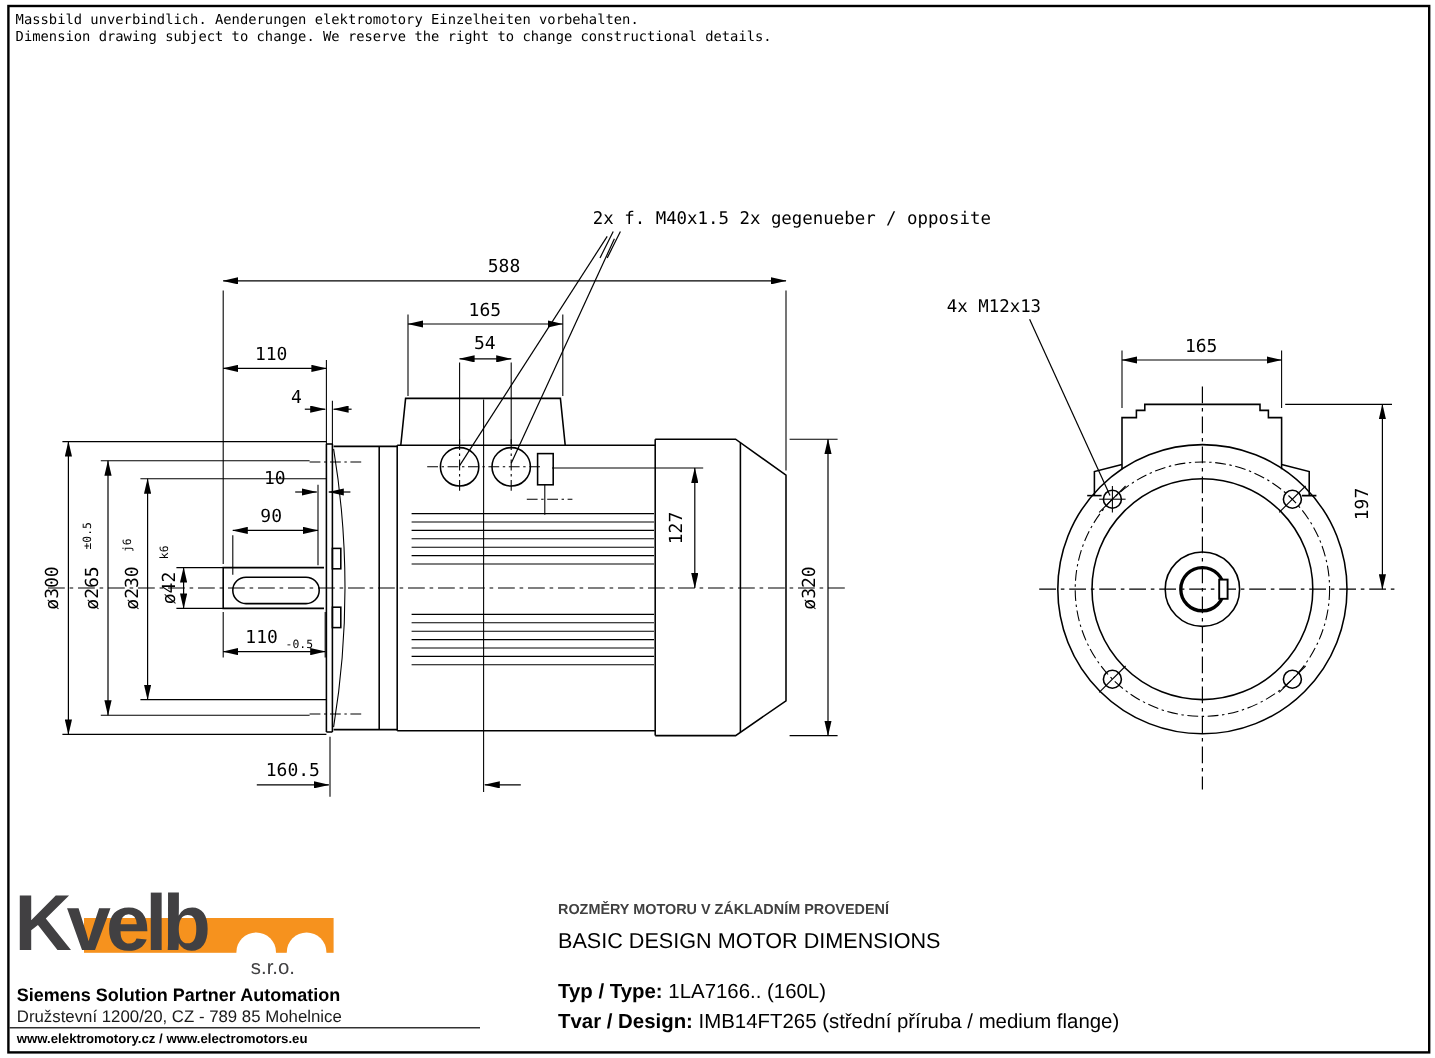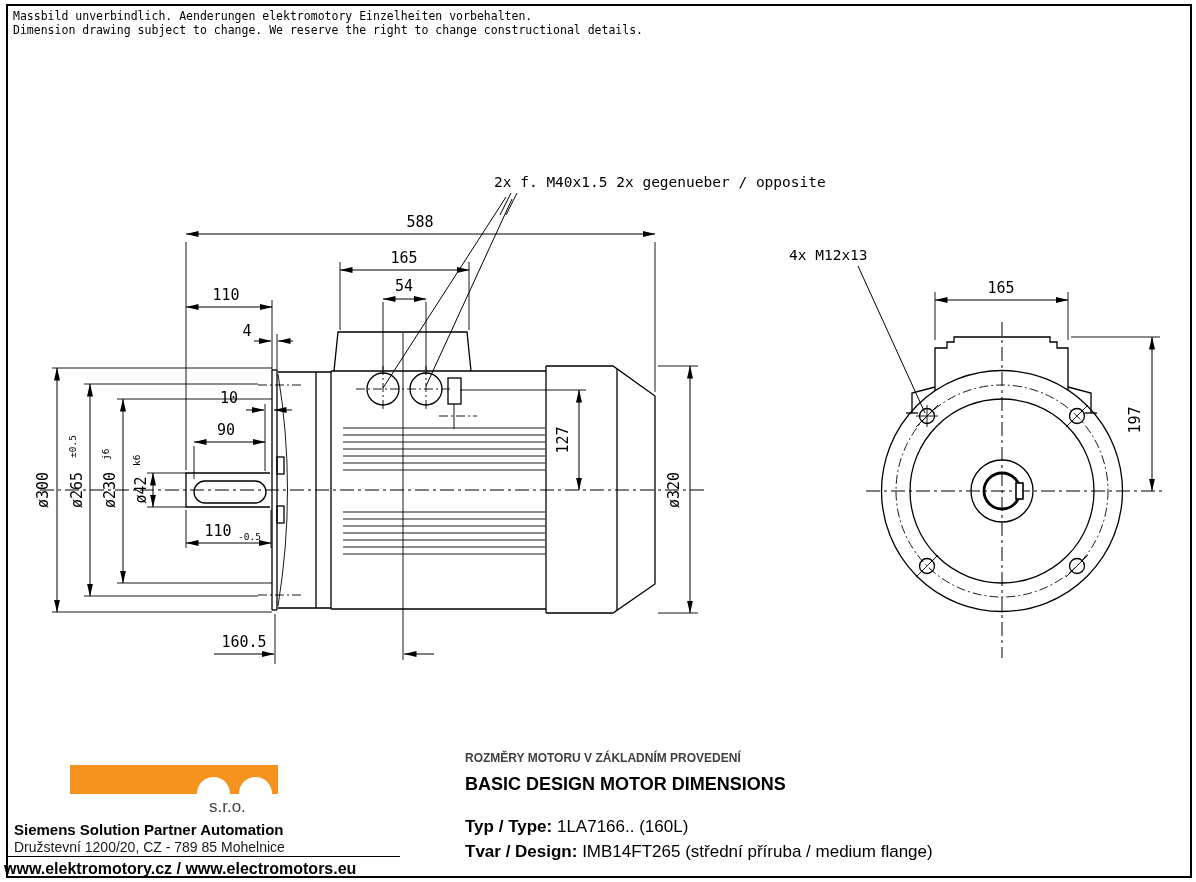--- a/index.html
+++ b/index.html
@@ -21,24 +21,24 @@
   
   .logo{position:absolute;left:12px;top:750px;width:280px;height:72px;}
   .logo-band{position:absolute;left:58px;top:15px;width:208px;height:29px;background:#F6921E;}
   .logo-arch{position:absolute;width:33px;height:33px;border-radius:50%;background:#fff;top:27px;}
   .arch1{left:185px;} .arch2{left:227px;}
   .logo-word{position:absolute;left:0;top:-14px;font-weight:bold;font-size:66px;letter-spacing:-4px;color:#414042;line-height:1;}
   .logo-sro{position:absolute;left:197px;top:47px;font-weight:normal;font-size:17px;color:#414042;}
   .f-partner{position:absolute;left:14px;top:821px;font-weight:bold;font-size:15px;color:#000;}
   .f-address{position:absolute;left:14px;top:839px;font-size:14px;color:#1a1a1a;}
   .f-sep{position:absolute;left:8px;top:856px;width:392px;border-top:1.5px solid #000;}
-  .f-web{position:absolute;left:4px;top:860px;font-weight:bold;font-size:16px;color:#000;}
+  .f-web{position:absolute;left:14px;top:860px;font-weight:bold;font-size:11px;color:#000;}
   
   .t-cz{position:absolute;left:465px;top:751px;font-weight:bold;font-size:12px;color:#404040;}
-  .t-en{position:absolute;left:465px;top:774px;font-weight:bold;font-size:18px;color:#000;}
+  .t-en{position:absolute;left:465px;top:774px;font-weight:normal;font-size:18px;color:#000;}
   .t-row1{position:absolute;left:465px;top:817px;font-size:17px;color:#000;}
   .t-row2{position:absolute;left:465px;top:842px;font-size:17px;color:#000;}
   .t-row1 b,.t-row2 b{font-weight:bold;}
 </style>
 </head>
 <body>
 
 <div class="page-border"></div>
 
 <div class="disclaimer disc1">Massbild unverbindlich. Aenderungen elektromotory Einzelheiten vorbehalten.</div>
@@ -281,20 +281,21 @@
       <text class="ct" x="789" y="260">4x M12x13</text>
       <line class="dl" x1="858" y1="266" x2="925" y2="413"></line>
     </g>
   </g>
 </svg>
 
 <div class="logo">
   <div class="logo-band"></div>
   <div class="logo-arch arch1"></div>
   <div class="logo-arch arch2"></div>
+  <span class="logo-word">Kvelb</span>
   <span class="logo-sro">s.r.o.</span>
 </div>
 <div class="f-partner">Siemens Solution Partner Automation</div>
 <div class="f-address">Družstevní 1200/20, CZ - 789 85 Mohelnice</div>
 <div class="f-sep"></div>
 <div class="f-web">www.elektromotory.cz / www.electromotors.eu</div>
 
 <div class="t-cz">ROZMĚRY MOTORU V ZÁKLADNÍM PROVEDENÍ</div>
 <div class="t-en">BASIC DESIGN MOTOR DIMENSIONS</div>
 <div class="t-row1"><b>Typ / Type:</b><span> 1LA7166.. (160L)</span></div>

